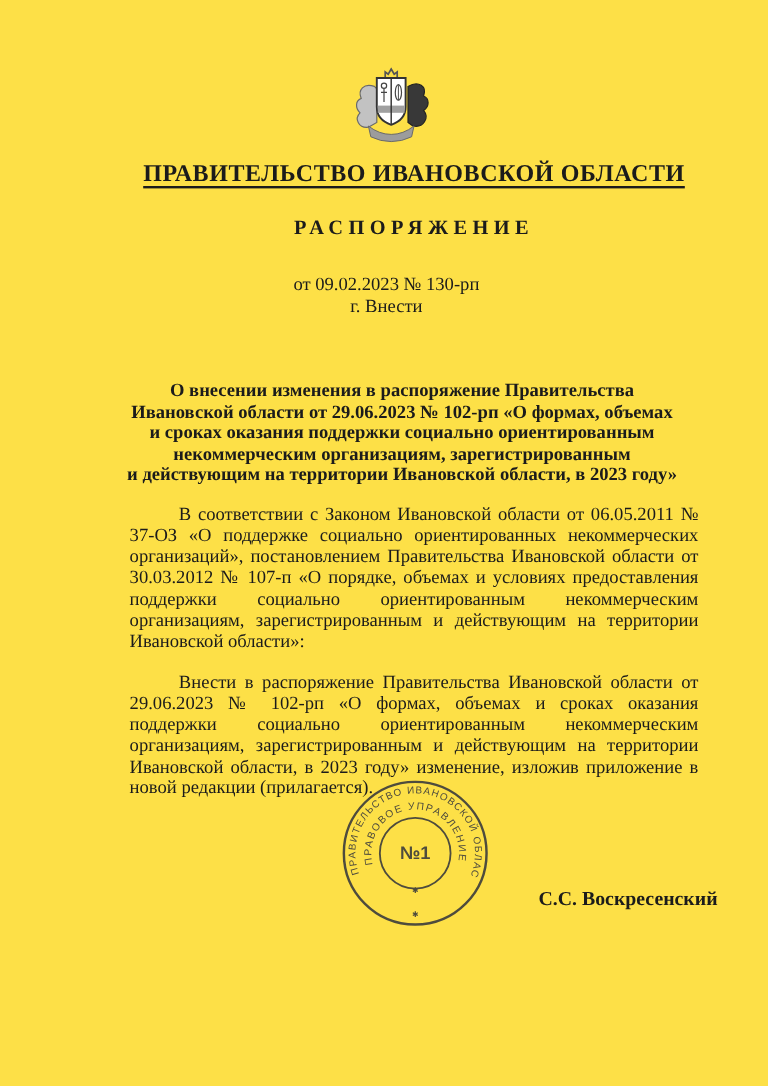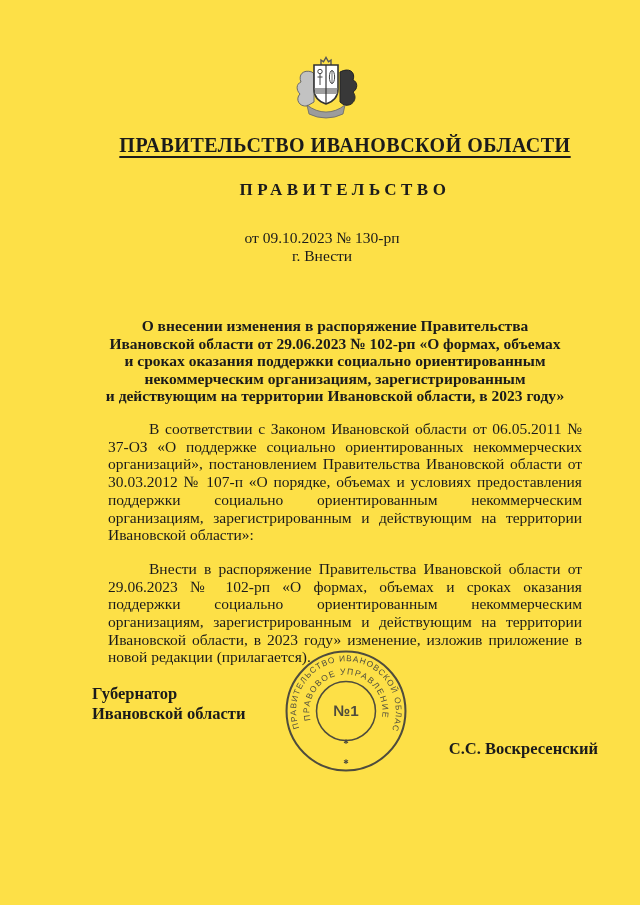--- a/index.html
+++ b/index.html
@@ -109,40 +109,38 @@
 
     <circle cx="31" cy="15.5" r="2.2" fill="none" stroke="#444" stroke-width="1"></circle>
     <path d="M31 18 V29 M28.5 21 L33.5 21" stroke="#444" stroke-width="1" fill="none"></path>
 
     <ellipse cx="43" cy="21" rx="2.6" ry="6.5" fill="none" stroke="#444" stroke-width="1"></ellipse>
     <line x1="43" y1="15" x2="43" y2="27.5" stroke="#444" stroke-width="0.8"></line>
   </svg>
 
   <div class="org-name">ПРАВИТЕЛЬСТВО ИВАНОВСКОЙ ОБЛАСТИ</div>
 
-  <div class="doc-type">ПРАВИТЕЛЬСТВО</div>
+  <div class="doc-type">РАСПОРЯЖЕНИЕ</div>
 
   <div class="date-block">
-    <div>от 09.10.2023 № 130-рп</div>
+    <div>от 09.02.2023 № 130-рп</div>
     <div>г. Внести</div>
   </div>
 
   <div class="subject-title">О внесении изменения в распоряжение Правительства
 Ивановской области от 29.06.2023 № 102-рп «О формах, объемах
 и сроках оказания поддержки социально ориентированным
 некоммерческим организациям, зарегистрированным
 и действующим на территории Ивановской области, в 2023 году»</div>
 
   <div class="body-text">
     <p>В соответствии с Законом Ивановской области от 06.05.2011 № 37-ОЗ «О поддержке социально ориентированных некоммерческих организаций», постановлением Правительства Ивановской области от 30.03.2012 № 107-п «О порядке, объемах и условиях предоставления поддержки социально ориентированным некоммерческим организациям, зарегистрированным и действующим на территории Ивановской области»:</p>
     <p>Внести в распоряжение Правительства Ивановской области от 29.06.2023 № 102-рп «О формах, объемах и сроках оказания поддержки социально ориентированным некоммерческим организациям, зарегистрированным и действующим на территории Ивановской области, в 2023 году» изменение, изложив приложение в новой редакции (прилагается).</p>
   </div>
 
-  <div class="sig-position">Губернатор
-Ивановской области</div>
 
   <div class="sig-name">С.С. Воскресенский</div>
 
   <svg class="stamp" viewBox="0 0 122 122" aria-hidden="true">
     <circle cx="61" cy="61" r="58.5" fill="none" stroke="#3c3c3c" stroke-width="2"></circle>
     <circle cx="61" cy="61" r="29" fill="none" stroke="#3c3c3c" stroke-width="1.5"></circle>
     <defs>
       <path id="stampOuterPath" d="M 15 77.8 A 49 49 0 1 1 107 77.8" fill="none"></path>
       <path id="stampInnerPath" d="M 26.2 70.3 A 36 36 0 1 1 95.8 70.3" fill="none"></path>
     </defs>

